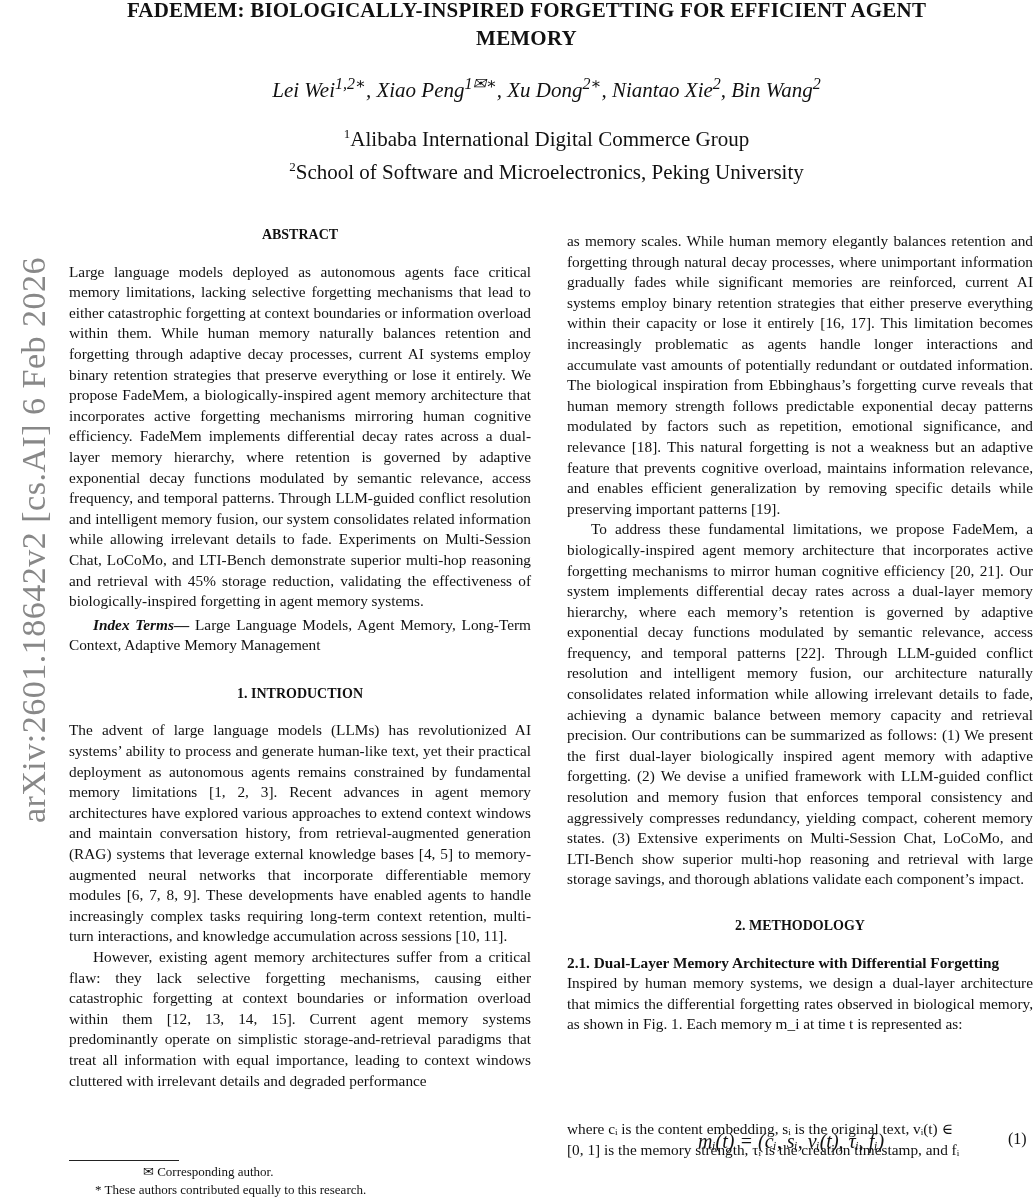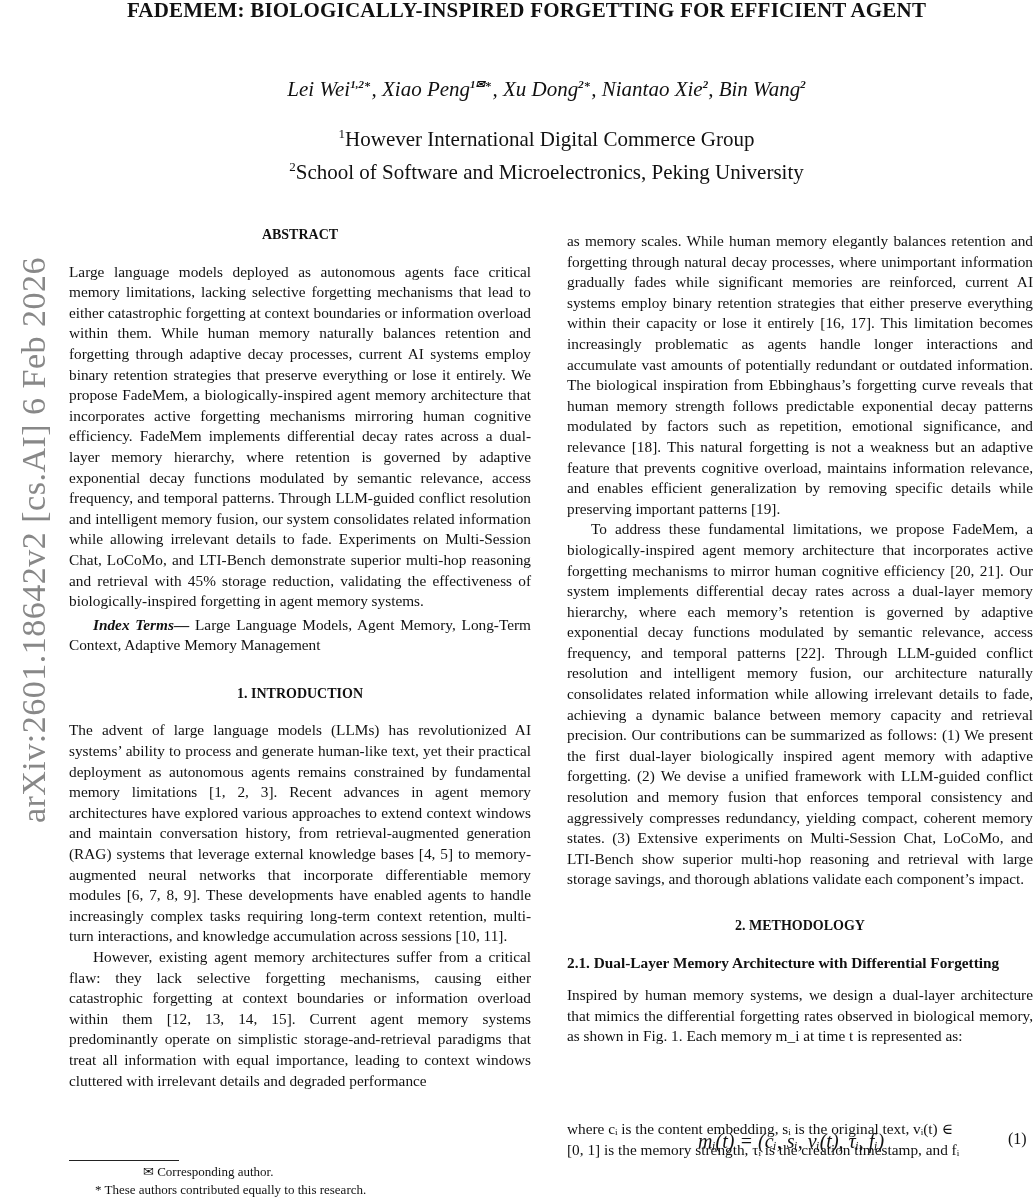--- a/index.html
+++ b/index.html
@@ -2,21 +2,21 @@
 <html><head>
 <meta charset="utf-8">
 <style>
   html, body { margin:0; padding:0; background:#fff; }
   body { width:1033px; height:1200px; position:relative; overflow:hidden;
          font-family:"Liberation Serif","DejaVu Serif",serif; color:#111; }
   .title { position:absolute; left:60px; right:40px; top:-4px; text-align:center;
            font-weight:bold; font-size:21px; line-height:28px; letter-spacing:0.2px; }
   .authors { position:absolute; left:0; right:0; top:70px; text-align:center;
              font-style:italic; font-size:21px; line-height:28px; padding-left:60px; }
-  .authors sup { font-size:11px;font-weight:bold; }
+  .authors sup { font-size:16px; }
   .affils { position:absolute; left:0; right:0; top:120px; text-align:center;
             font-size:21px; line-height:27px; padding-left:60px; }
   .affils sup { font-size:13px; }
   .arxiv { position:absolute; left:-305px; top:520px; width:680px; height:40px;
            transform:rotate(-90deg); font-size:34px; color:#888; font-family:"Liberation Serif",serif;
            text-align:center; white-space:nowrap; letter-spacing:0.5px; }
   .col { position:absolute; font-size:15.3px; line-height:20.6px; text-align:justify; }
   .col p { margin:0; }
   .indent { text-indent:24px; }
   .lcol { left:69px; width:462px; }
@@ -27,52 +27,53 @@
   .eq { position:absolute; font-size:20px; font-style:italic; }
   .eqnum { position:absolute; font-size:16px; }
   .foot-rule { position:absolute; left:69px; top:1160px; width:110px; border-top:1px solid #222; }
   .foot { position:absolute; left:95px; font-size:13px; line-height:16px; }
 </style>
 </head>
 <body>
 
 <div class="title">
   <div>FADEMEM: BIOLOGICALLY-INSPIRED FORGETTING FOR EFFICIENT AGENT</div>
+  <div>MEMORY</div>
 </div>
 
 <div class="authors">
   <span><span>Lei Wei</span><sup>1,2∗</sup></span>, 
   <span><span>Xiao Peng</span><sup>1✉∗</sup></span>, 
   <span><span>Xu Dong</span><sup>2∗</sup></span>, 
   <span><span>Niantao Xie</span><sup>2</sup></span>, 
   <span><span>Bin Wang</span><sup>2</sup></span>
 </div>
 
 <div class="affils">
-  <div><sup>1</sup><span>However International Digital Commerce Group</span></div>
+  <div><sup>1</sup><span>Alibaba International Digital Commerce Group</span></div>
   <div><sup>2</sup><span>School of Software and Microelectronics, Peking University</span></div>
 </div>
 
 <div class="arxiv">arXiv:2601.18642v2  [cs.AI]  6 Feb 2026</div>
 
 <div class="col lcol" style="top:225px;">
   <p class="sec" style="margin-bottom:16px;">ABSTRACT</p>
   <p>Large language models deployed as autonomous agents face critical memory limitations, lacking selective forgetting mechanisms that lead to either catastrophic forgetting at context boundaries or information overload within them. While human memory naturally balances retention and forgetting through adaptive decay processes, current AI systems employ binary retention strategies that preserve everything or lose it entirely. We propose FadeMem, a biologically-inspired agent memory architecture that incorporates active forgetting mechanisms mirroring human cognitive efficiency. FadeMem implements differential decay rates across a dual-layer memory hierarchy, where retention is governed by adaptive exponential decay functions modulated by semantic relevance, access frequency, and temporal patterns. Through LLM-guided conflict resolution and intelligent memory fusion, our system consolidates related information while allowing irrelevant details to fade. Experiments on Multi-Session Chat, LoCoMo, and LTI-Bench demonstrate superior multi-hop reasoning and retrieval with 45% storage reduction, validating the effectiveness of biologically-inspired forgetting in agent memory systems.</p>
   <p class="indent idx" style="margin-top:3px;"><b>Index Terms—</b><span> Large Language Models, Agent Memory, Long-Term Context, Adaptive Memory Management</span></p>
   <p class="sec" style="margin-top:28px;margin-bottom:16px;">1.  INTRODUCTION</p>
   <p>The advent of large language models (LLMs) has revolutionized AI systems’ ability to process and generate human-like text, yet their practical deployment as autonomous agents remains constrained by fundamental memory limitations [1, 2, 3]. Recent advances in agent memory architectures have explored various approaches to extend context windows and maintain conversation history, from retrieval-augmented generation (RAG) systems that leverage external knowledge bases [4, 5] to memory-augmented neural networks that incorporate differentiable memory modules [6, 7, 8, 9]. These developments have enabled agents to handle increasingly complex tasks requiring long-term context retention, multi-turn interactions, and knowledge accumulation across sessions [10, 11].</p>
   <p class="indent">However, existing agent memory architectures suffer from a critical flaw: they lack selective forgetting mechanisms, causing either catastrophic forgetting at context boundaries or information overload within them [12, 13, 14, 15]. Current agent memory systems predominantly operate on simplistic storage-and-retrieval paradigms that treat all information with equal importance, leading to context windows cluttered with irrelevant details and degraded performance</p>
 </div>
 
 <div class="col rcol" style="top:231px;">
   <p>as memory scales. While human memory elegantly balances retention and forgetting through natural decay processes, where unimportant information gradually fades while significant memories are reinforced, current AI systems employ binary retention strategies that either preserve everything within their capacity or lose it entirely [16, 17]. This limitation becomes increasingly problematic as agents handle longer interactions and accumulate vast amounts of potentially redundant or outdated information. The biological inspiration from Ebbinghaus’s forgetting curve reveals that human memory strength follows predictable exponential decay patterns modulated by factors such as repetition, emotional significance, and relevance [18]. This natural forgetting is not a weakness but an adaptive feature that prevents cognitive overload, maintains information relevance, and enables efficient generalization by removing specific details while preserving important patterns [19].</p>
   <p class="indent">To address these fundamental limitations, we propose FadeMem, a biologically-inspired agent memory architecture that incorporates active forgetting mechanisms to mirror human cognitive efficiency [20, 21]. Our system implements differential decay rates across a dual-layer memory hierarchy, where each memory’s retention is governed by adaptive exponential decay functions modulated by semantic relevance, access frequency, and temporal patterns [22]. Through LLM-guided conflict resolution and intelligent memory fusion, our architecture naturally consolidates related information while allowing irrelevant details to fade, achieving a dynamic balance between memory capacity and retrieval precision. Our contributions can be summarized as follows: (1) We present the first dual-layer biologically inspired agent memory with adaptive forgetting. (2) We devise a unified framework with LLM-guided conflict resolution and memory fusion that enforces temporal consistency and aggressively compresses redundancy, yielding compact, coherent memory states. (3) Extensive experiments on Multi-Session Chat, LoCoMo, and LTI-Bench show superior multi-hop reasoning and retrieval with large storage savings, and thorough ablations validate each component’s impact.</p>
   <p class="sec" style="margin-top:26px;margin-bottom:16px;">2.  METHODOLOGY</p>
   <p class="subsec" style="text-align:left;">2.1.  Dual-Layer Memory Architecture with Differential Forgetting</p>
-  <p style="margin-top:12px;">Inspired by human memory systems, we design a dual-layer architecture that mimics the differential forgetting rates observed in biological memory, as shown in Fig. 1. Each memory m_i at time t is represented as:</p>
+  <p style="">Inspired by human memory systems, we design a dual-layer architecture that mimics the differential forgetting rates observed in biological memory, as shown in Fig. 1. Each memory m_i at time t is represented as:</p>
 </div>
 
 <div class="eq" style="left:698px;top:1130px;">mᵢ(t) = (cᵢ, sᵢ, vᵢ(t), τᵢ, fᵢ)</div>
 <div class="eqnum" style="left:1008px;top:1130px;">(1)</div>
 
 <div class="col rcol" style="top:1119px;">
   <p style="text-align:left;">where cᵢ is the content embedding, sᵢ is the original text, vᵢ(t) ∈</p>
   <p style="text-align:left;">[0, 1] is the memory strength, τᵢ is the creation timestamp, and fᵢ</p>
 </div>
 

